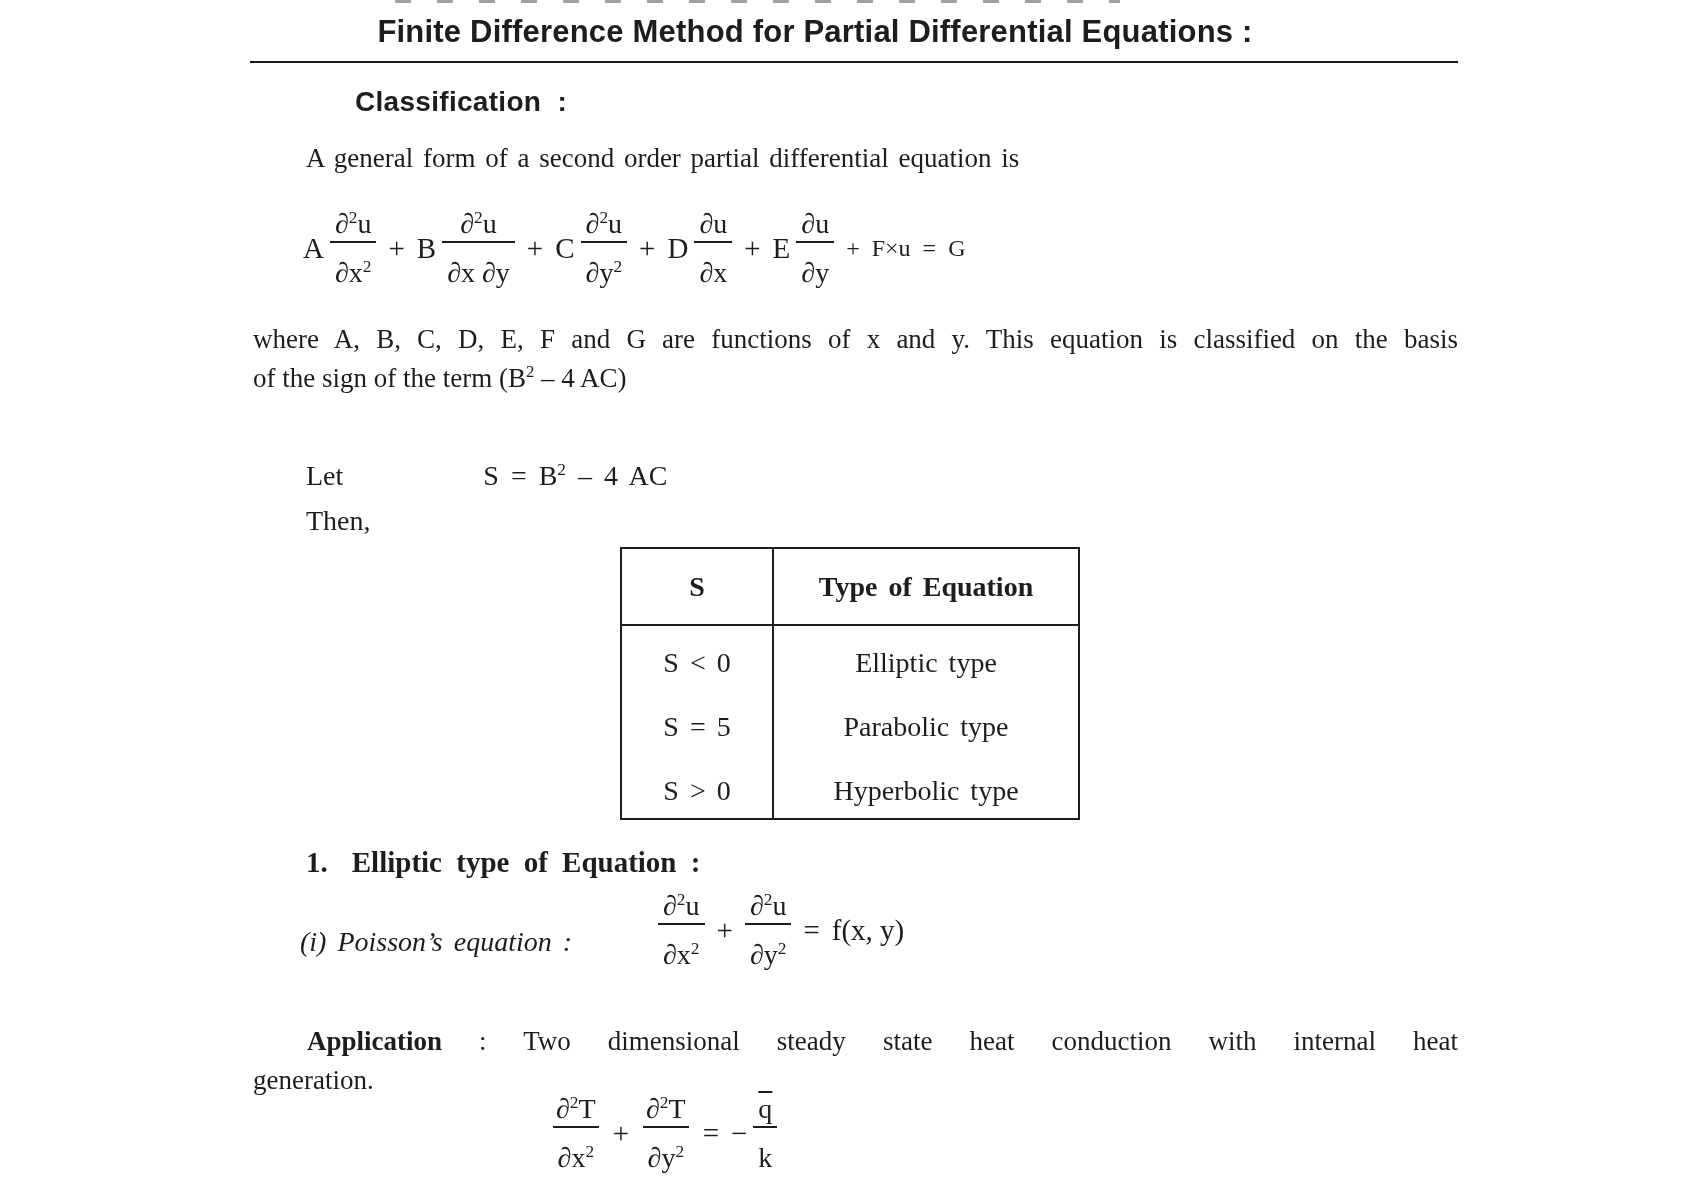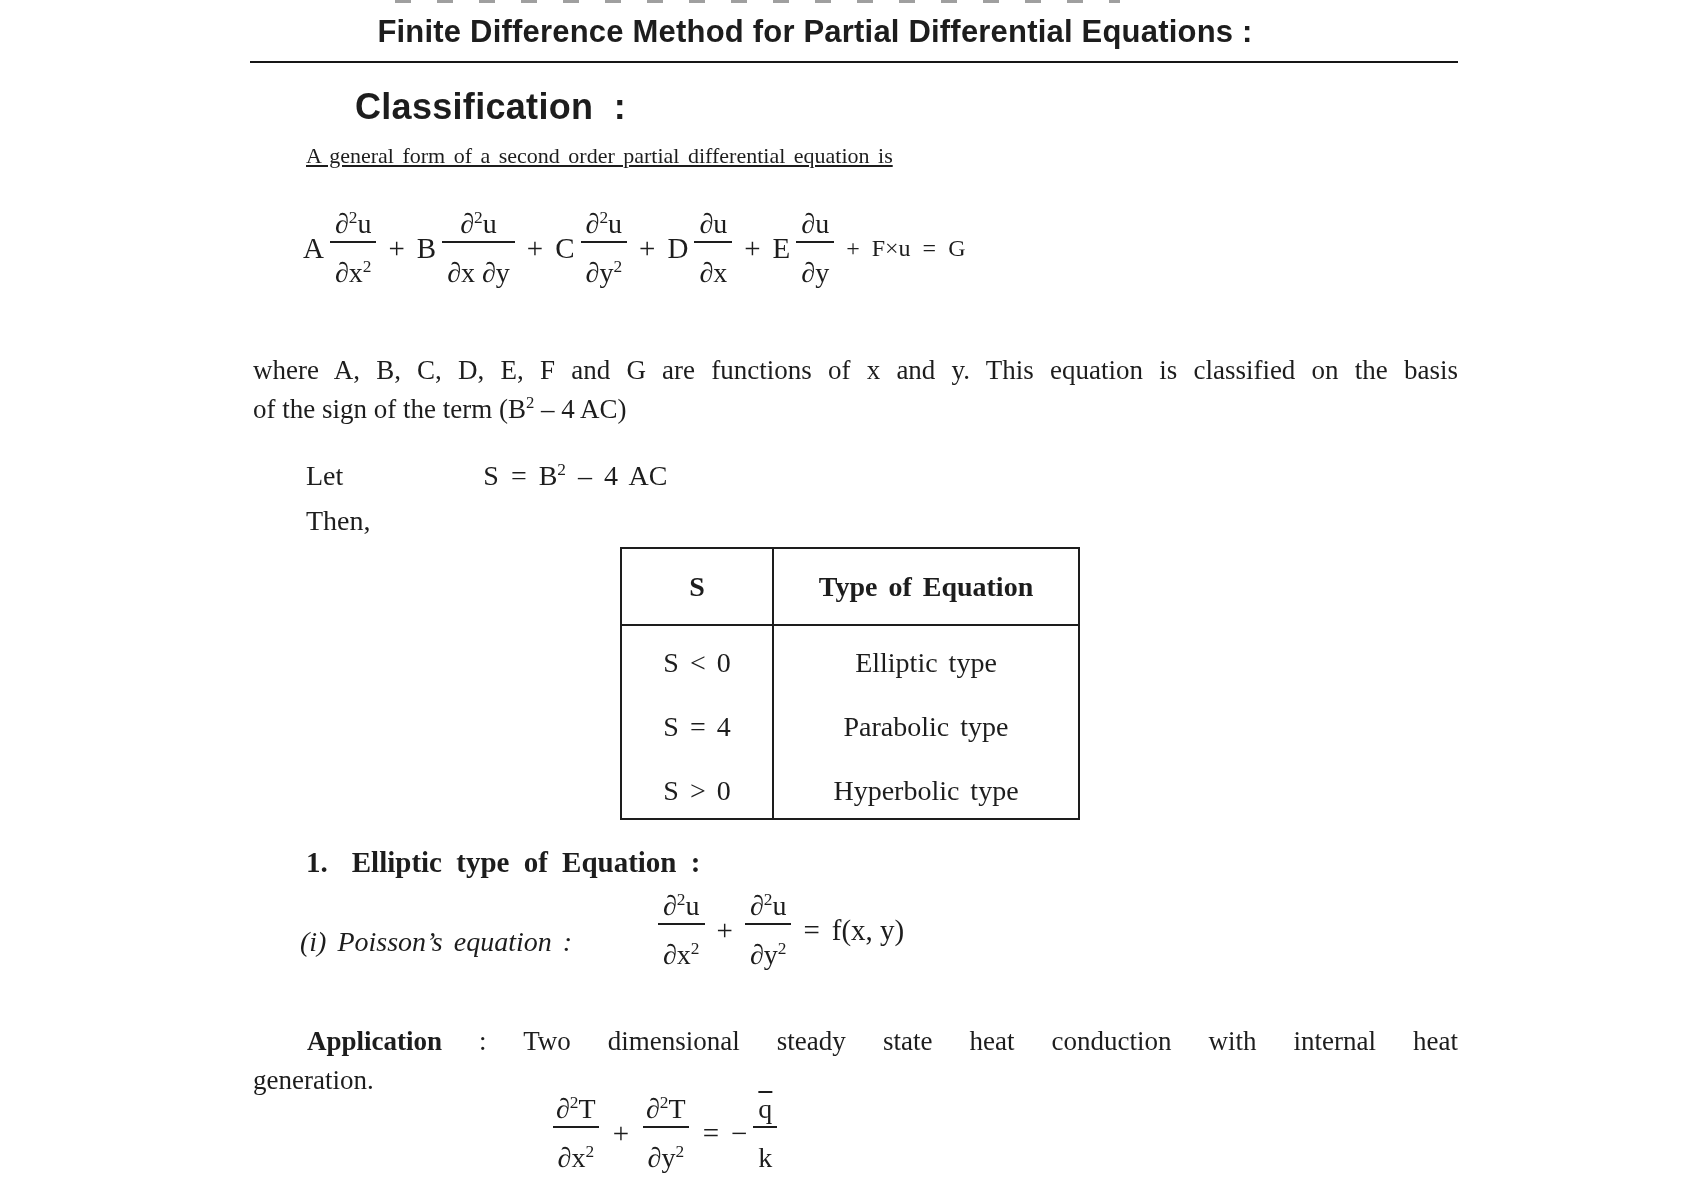--- a/index.html
+++ b/index.html
@@ -16,38 +16,38 @@
     left:395px;top:0;width:725px;height:3px;opacity:.45;
     background:repeating-linear-gradient(90deg,#2a2a2a 0 16px,transparent 16px 42px);
   }
 
   .doc-title{
     left:250px;top:14px;width:1130px;text-align:center;
     font-weight:bold;font-size:31px;letter-spacing:.2px;
   }
   .title-rule{left:250px;top:61px;width:1208px;height:2px;background:#161616;}
 
-  .section-heading{left:355px;top:86px;font-weight:bold;font-size:36px;letter-spacing:.3px;}
+  .section-heading{left:355px;top:86px;font-weight:bold;font-size:28px;letter-spacing:.3px;}
 
-  .intro-line{left:306px;top:143px;font-size:22px;word-spacing:3px;text-decoration:underline;}
+  .intro-line{left:306px;top:143px;font-size:27px;word-spacing:3px;}
 
   
   .eqrow{display:flex;align-items:center;font-size:28px;}
   .frac{display:inline-flex;flex-direction:column;align-items:center;text-align:center;line-height:1.12;}
   .frac .num{padding:0 5px 2px;}
   .frac .den{border-top:2.5px solid #1d1d1d;padding:14px 5px 0;}
   .frac sup,.supline sup{font-size:0.62em;vertical-align:super;line-height:0;}
   .coef{font-size:29px;margin-right:6px;}
   .op{font-size:29px;margin:0 12px;}
   .eqtail{font-size:24px;margin-left:12px;word-spacing:6px;}
   .general-eq{left:303px;top:208px;}
   .poisson-eq{left:658px;top:890px;}
   .heat-eq{left:551px;top:1093px;}
 
-  .where-para{left:253px;top:320px;width:1205px;font-size:27px;line-height:39px;margin-top:31px;}
+  .where-para{left:253px;top:320px;width:1205px;font-size:27px;line-height:39px;}
   .just{text-align:justify;text-align-last:justify;word-spacing:2px;}
 
   .let-line{left:306px;top:438px;font-size:28px;margin-top:22px;}
   .let-expr{margin-left:140px;word-spacing:5px;}
   .then-line{left:306px;top:505px;font-size:28px;}
 
   
   .stable{
     left:620px;top:547px;width:456px;
     border:2px solid #1d1d1d;
@@ -124,21 +124,21 @@
   <span>Let</span><span class="let-expr"><span>S = B</span><sup>2</sup><span> – 4 AC</span></span>
 </div>
 
 <div class="abs then-line">Then,</div>
 
 <div class="abs stable">
   <div class="cell c1 hdr">S</div>
   <div class="cell hdr">Type of Equation</div>
   <div class="cell c1 body">S &lt; 0</div>
   <div class="cell body">Elliptic type</div>
-  <div class="cell c1 body">S = 4</div>
+  <div class="cell c1 body">S = 5</div>
   <div class="cell body">Parabolic type</div>
   <div class="cell c1 body">S &gt; 0</div>
   <div class="cell body">Hyperbolic type</div>
 </div>
 
 <div class="abs elliptic-heading">
   <span class="num">1.</span><span>Elliptic type of Equation :</span>
 </div>
 
 <div class="abs poisson-label">(i) Poisson’s equation :</div>

